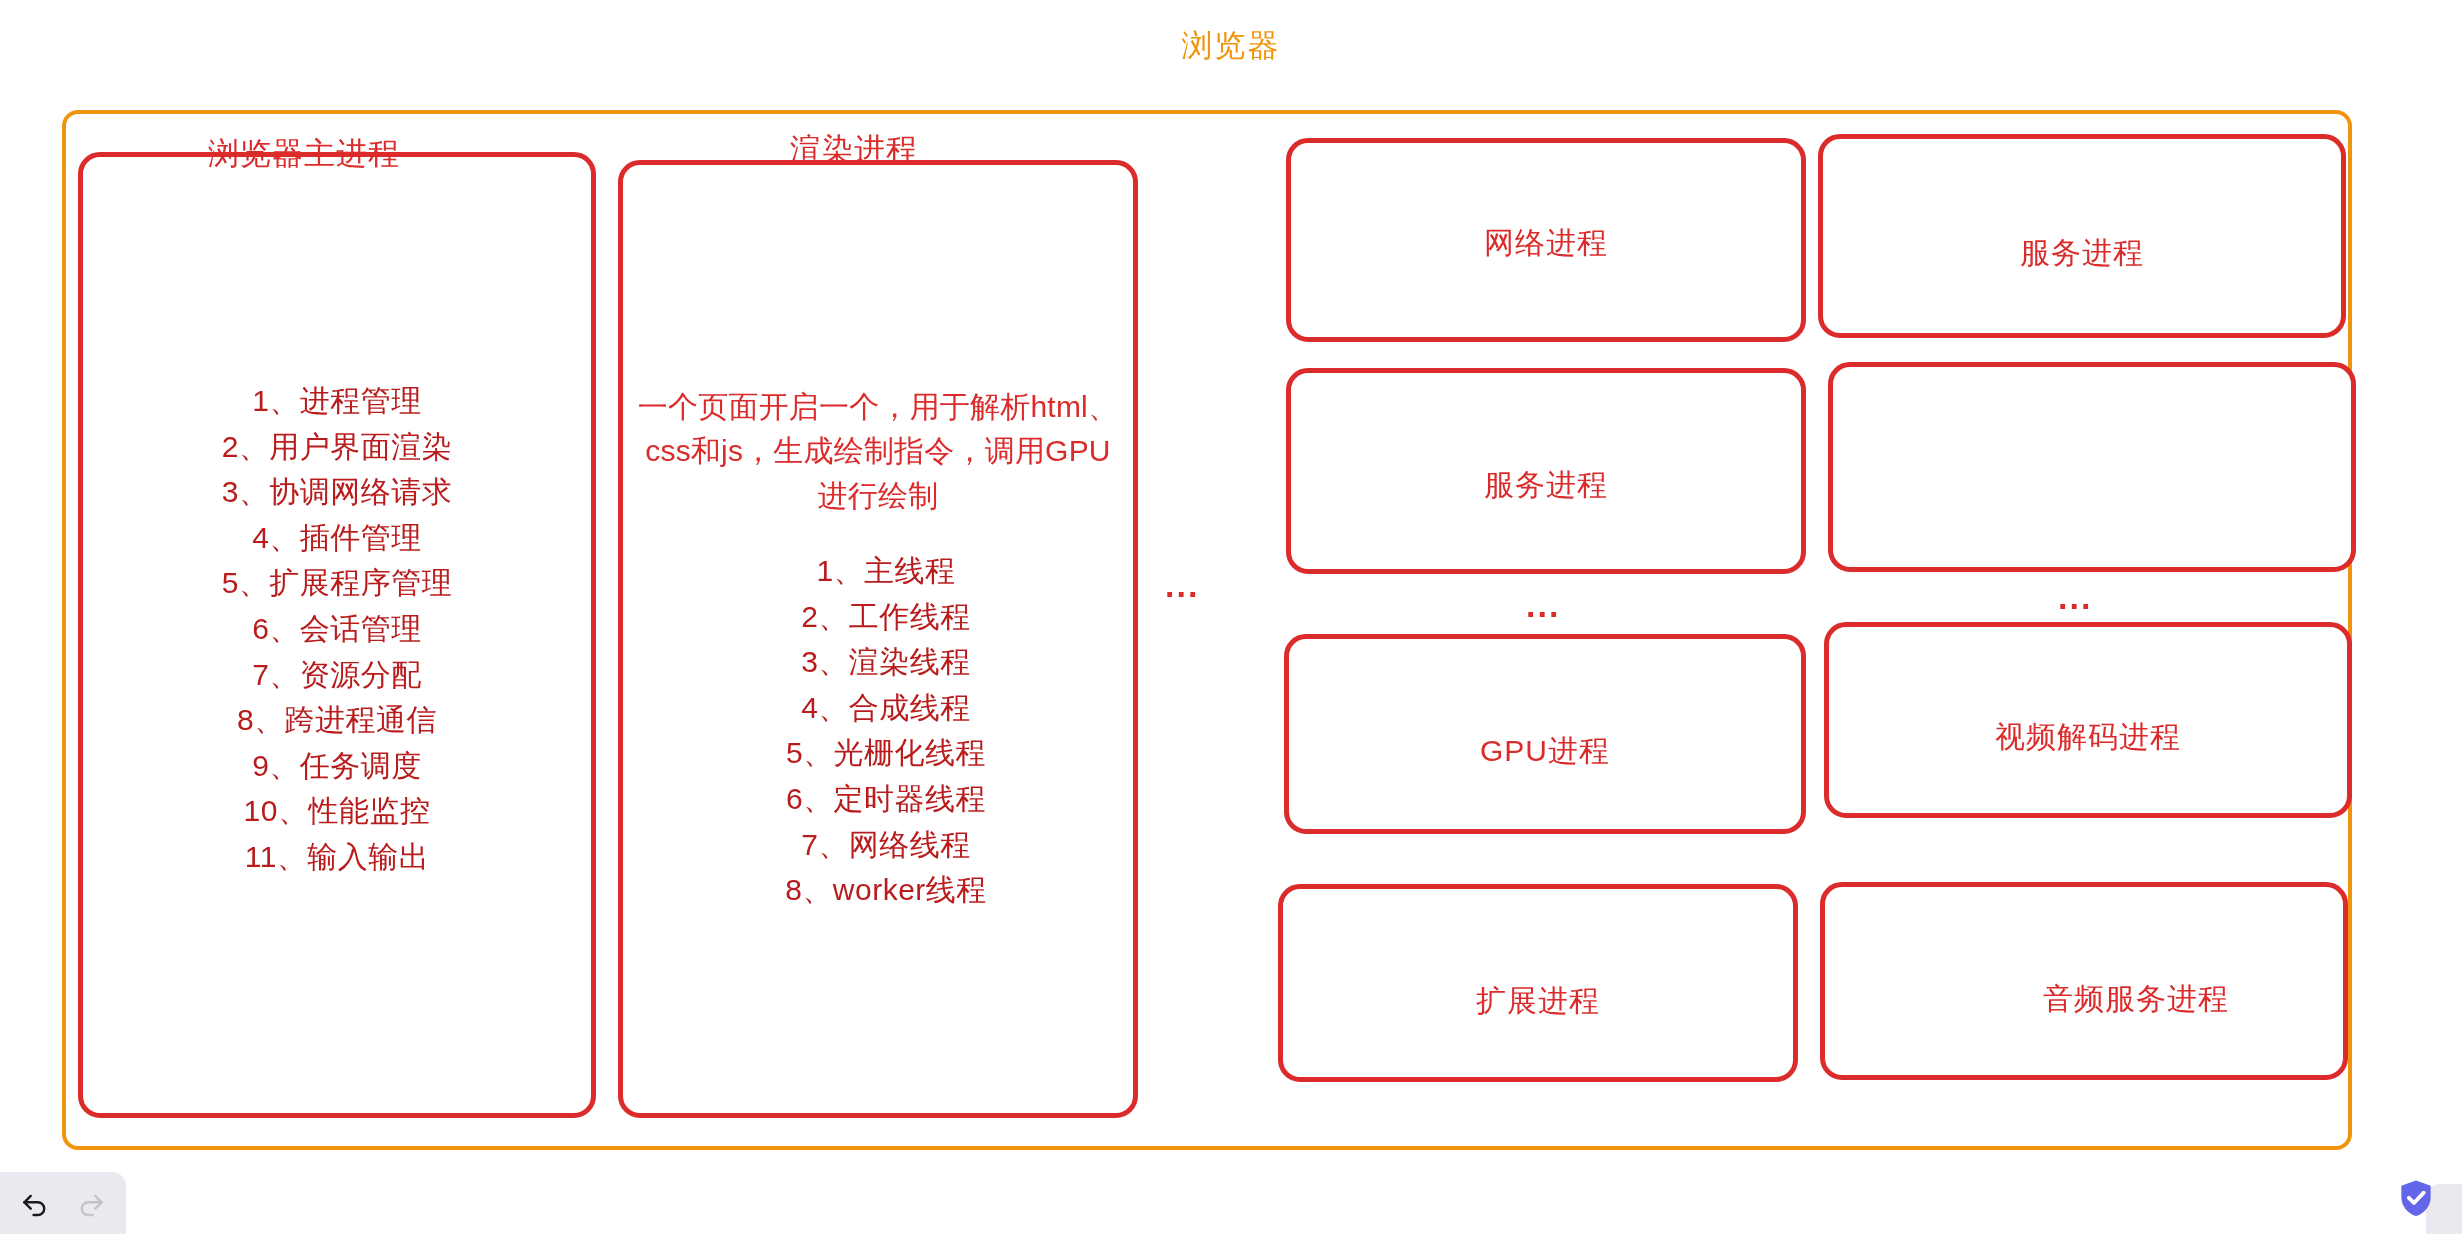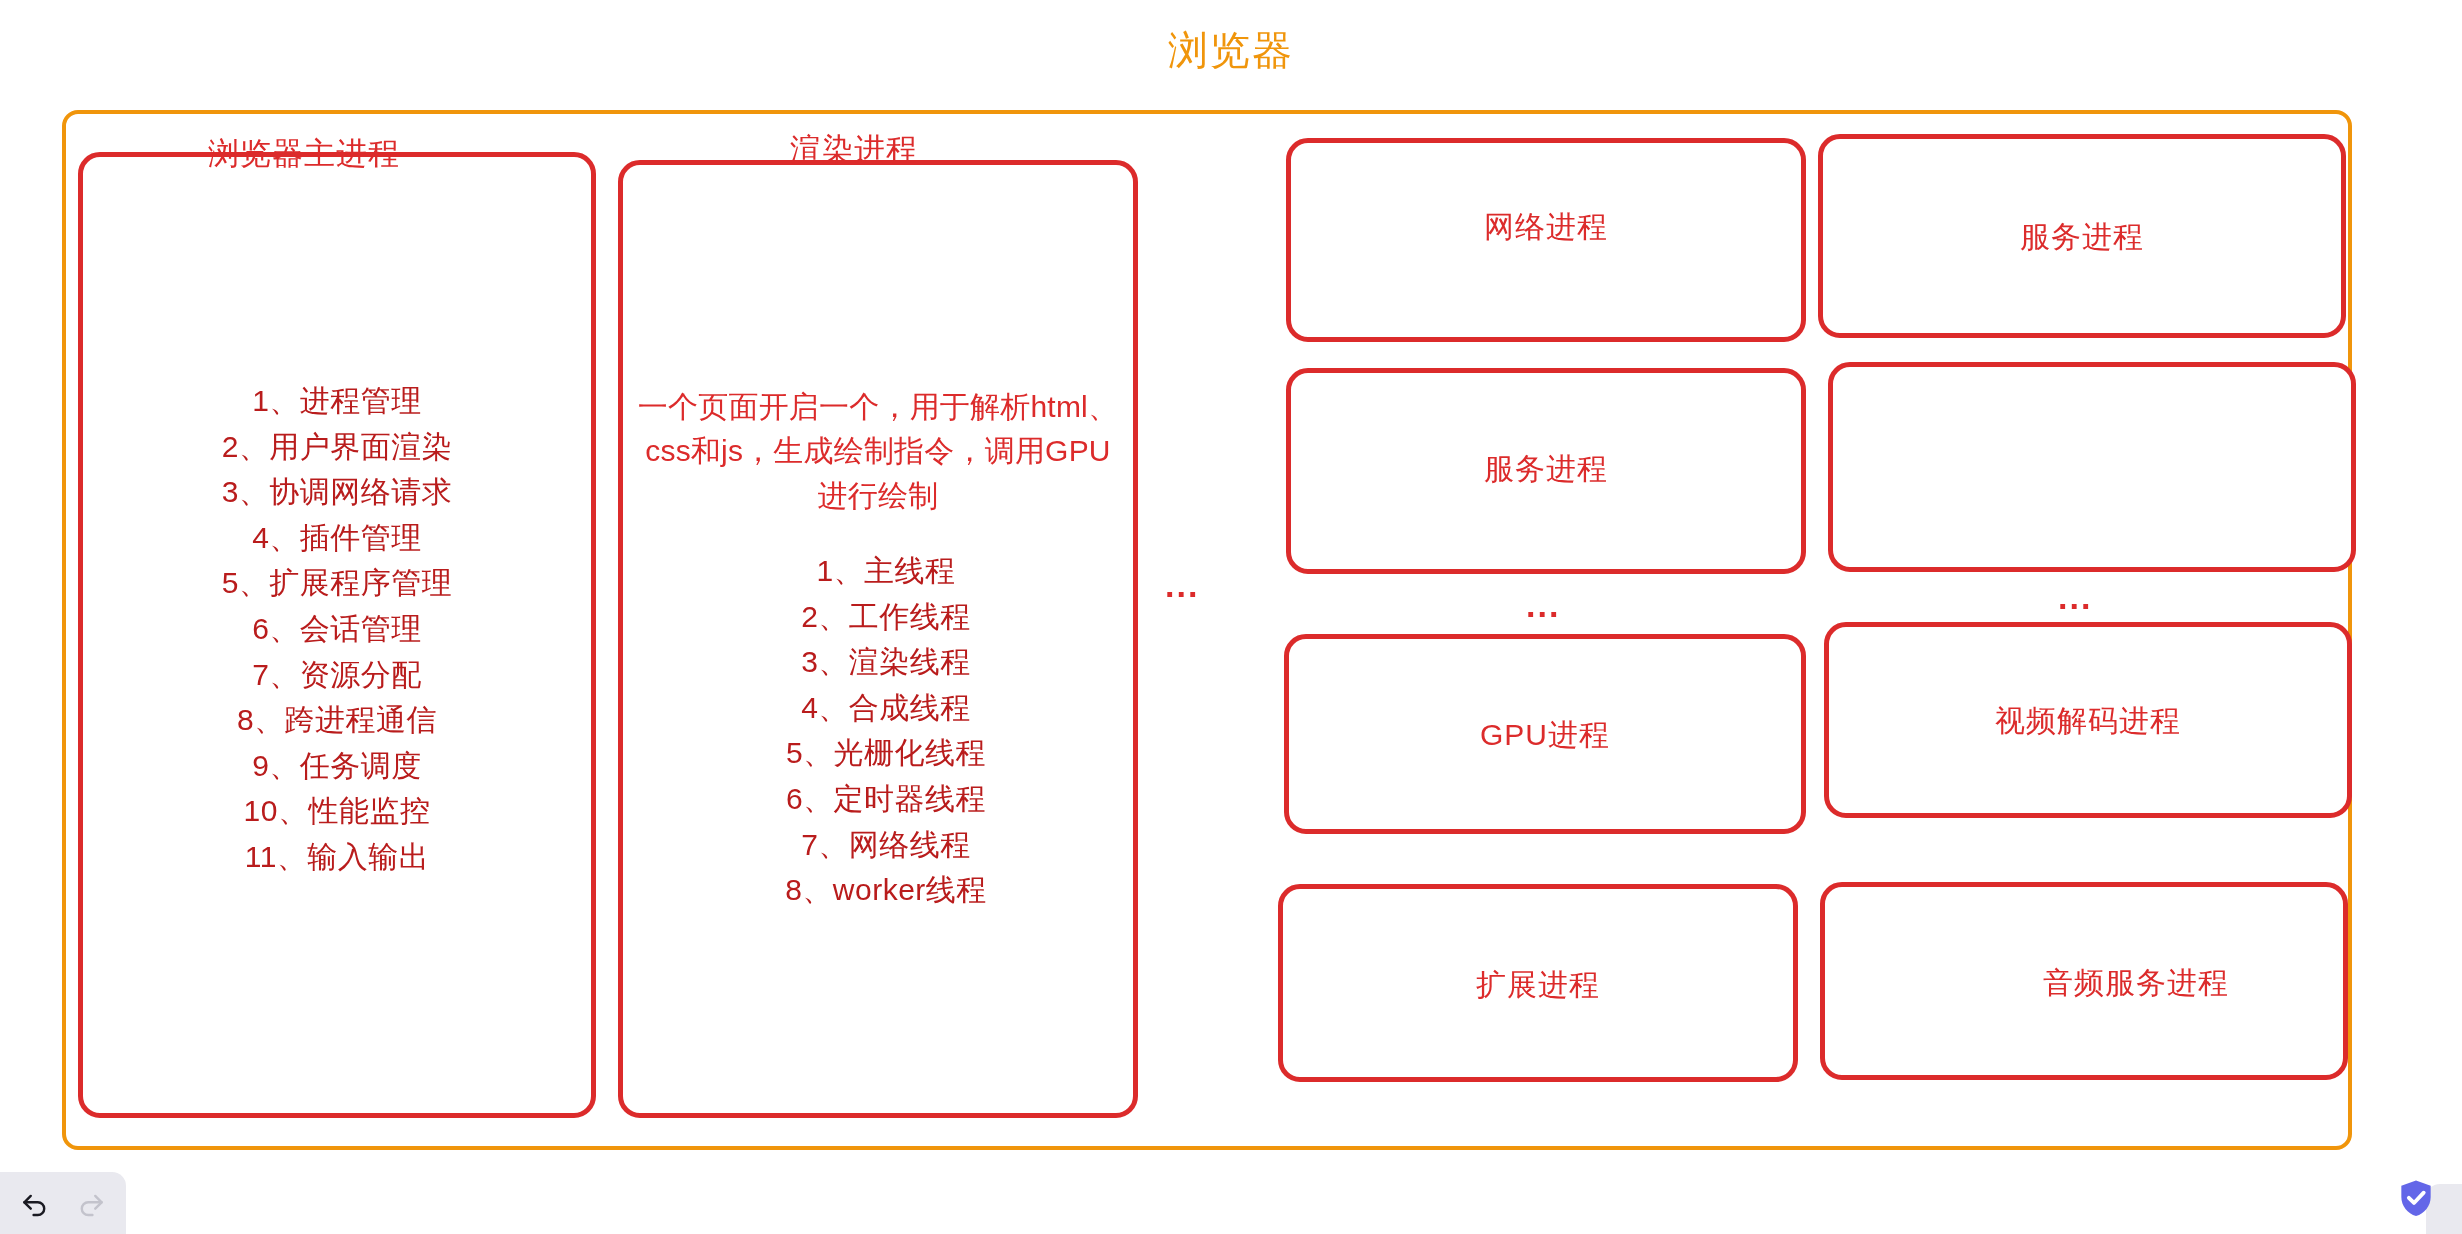--- a/index.html
+++ b/index.html
@@ -21,21 +21,21 @@
     inset: 0;
   }
 
   
   .diagram-title {
     position: absolute;
     left: 0;
     top: 30px;
     width: 2462px;
     text-align: center;
-    font-size: 40px;
+    font-size: 31px;
     color: #F0950B;
     letter-spacing: 2px;
     line-height: 1;
     white-space: nowrap;
   }
 
   
   .outer-frame {
     position: absolute;
     left: 62px;
@@ -125,20 +125,21 @@
   .grid-box-label {
     position: absolute;
     left: 0;
     right: 0;
     text-align: center;
     color: #DC2B2B;
     font-size: 30px;
     line-height: 1;
     white-space: nowrap;
     letter-spacing: 1px;
+    margin-top: 16px;
   }
 
   
   .toolbar {
     position: absolute;
     left: -22px;
     bottom: 0;
     width: 148px;
     height: 62px;
     background: #E9E9EF;

